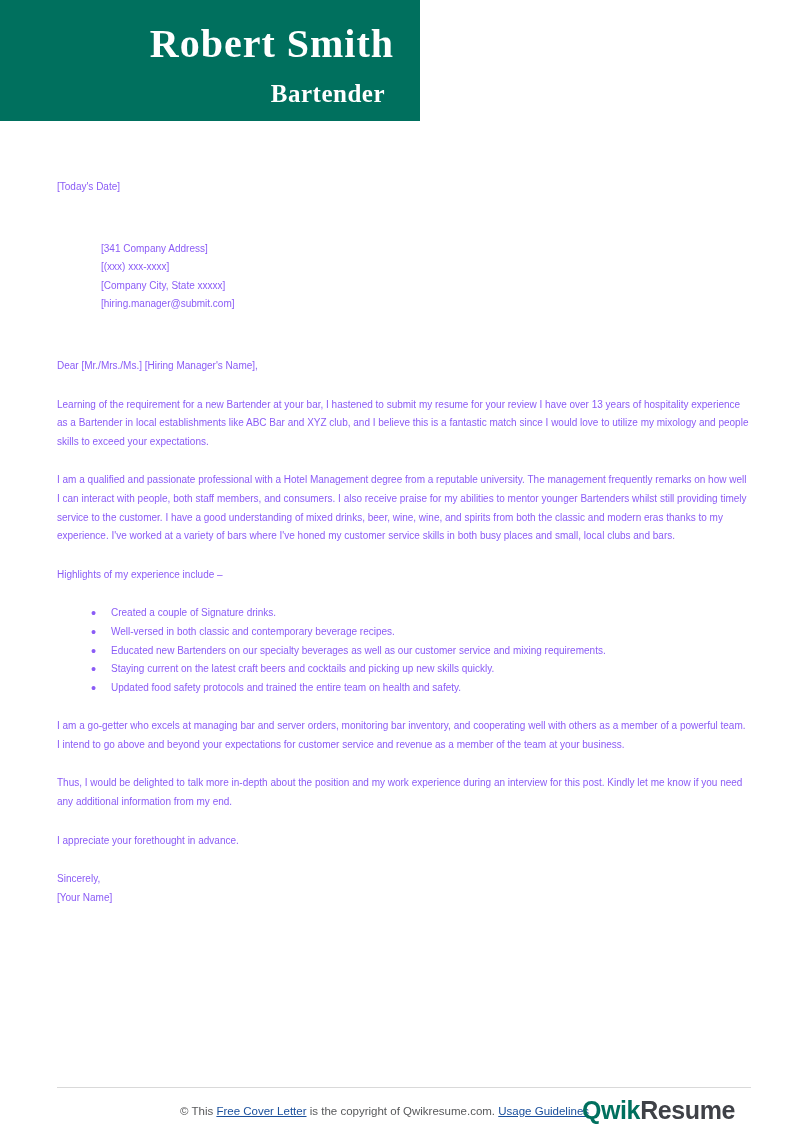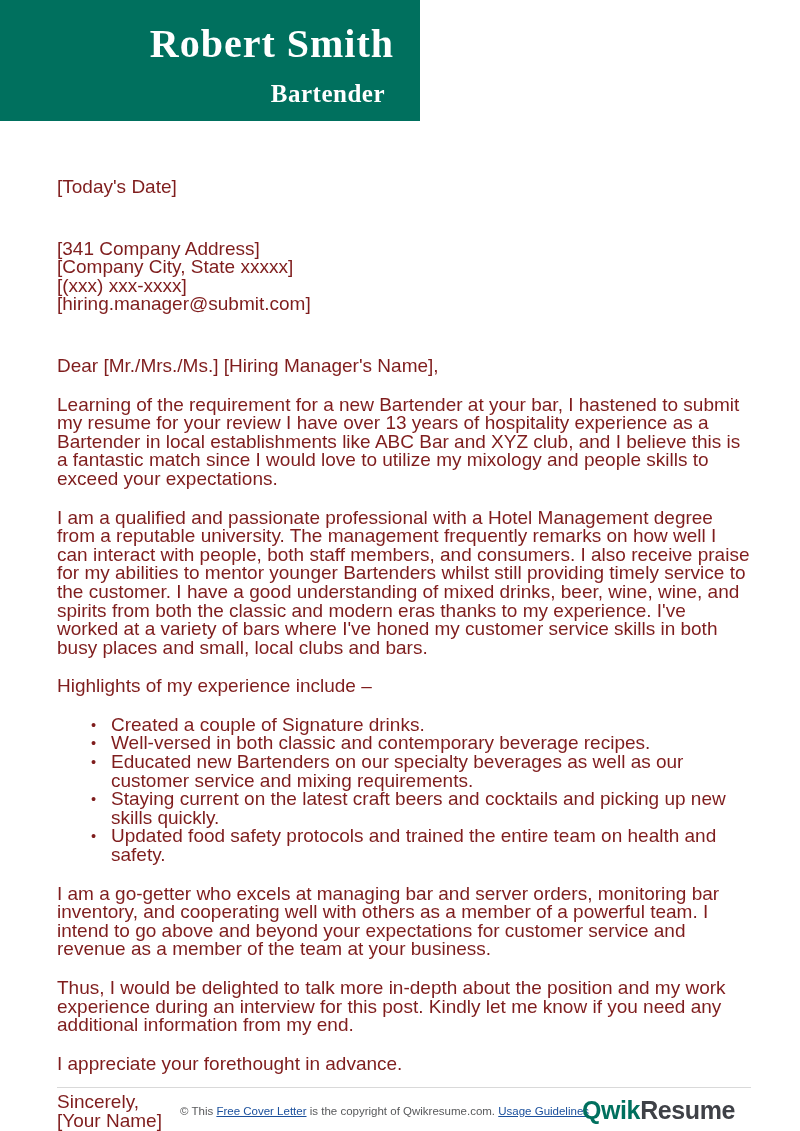--- a/index.html
+++ b/index.html
@@ -51,31 +51,31 @@
     line-height: 30px;
     margin: 9px;
     white-space: nowrap;
   }
   
   .letter {
     position: absolute;
     left: 57px;
     top: 178px;
     width: 694px;
-    font-size: 19px;
+    font-size: 10px;
     line-height: 18.6px;
-    color: #7f1d1d;
+    color: #8b5cf6;
   }
   .letter p {
     margin: 0;
   }
   .gap-lg { height: 43px; }
   .gap-sm { height: 20px; }
 
-  .address-block p { line-height: 18.6px; }
+  .address-block p { line-height: 18.6px; margin-left: 44px; }
 
   .salutation { }
 
   .body-para { text-align: left; }
 
   ul.highlights {
     margin: 0;
     padding: 0 0 0 54px;
     list-style: none;
   }
@@ -143,22 +143,22 @@
   </div>
 
   <div class="letter">
 
     <p>[Today's Date]</p>
 
     <div class="gap-lg"></div>
 
     <div class="address-block">
       <p>[341 Company Address]</p>
+      <p>[(xxx) xxx-xxxx]</p>
       <p>[Company City, State xxxxx]</p>
-      <p>[(xxx) xxx-xxxx]</p>
       <p>[hiring.manager@submit.com]</p>
     </div>
 
     <div class="gap-lg"></div>
 
     <p class="salutation">Dear [Mr./Mrs./Ms.] [Hiring Manager's Name],</p>
 
     <div class="gap-sm"></div>
 
     <p class="body-para">Learning of the requirement for a new Bartender at your bar, I hastened to submit my resume for your review I have over 13 years of hospitality experience as a Bartender in local establishments like ABC Bar and XYZ club, and I believe this is a fantastic match since I would love to utilize my mixology and people skills to exceed your expectations.</p>

